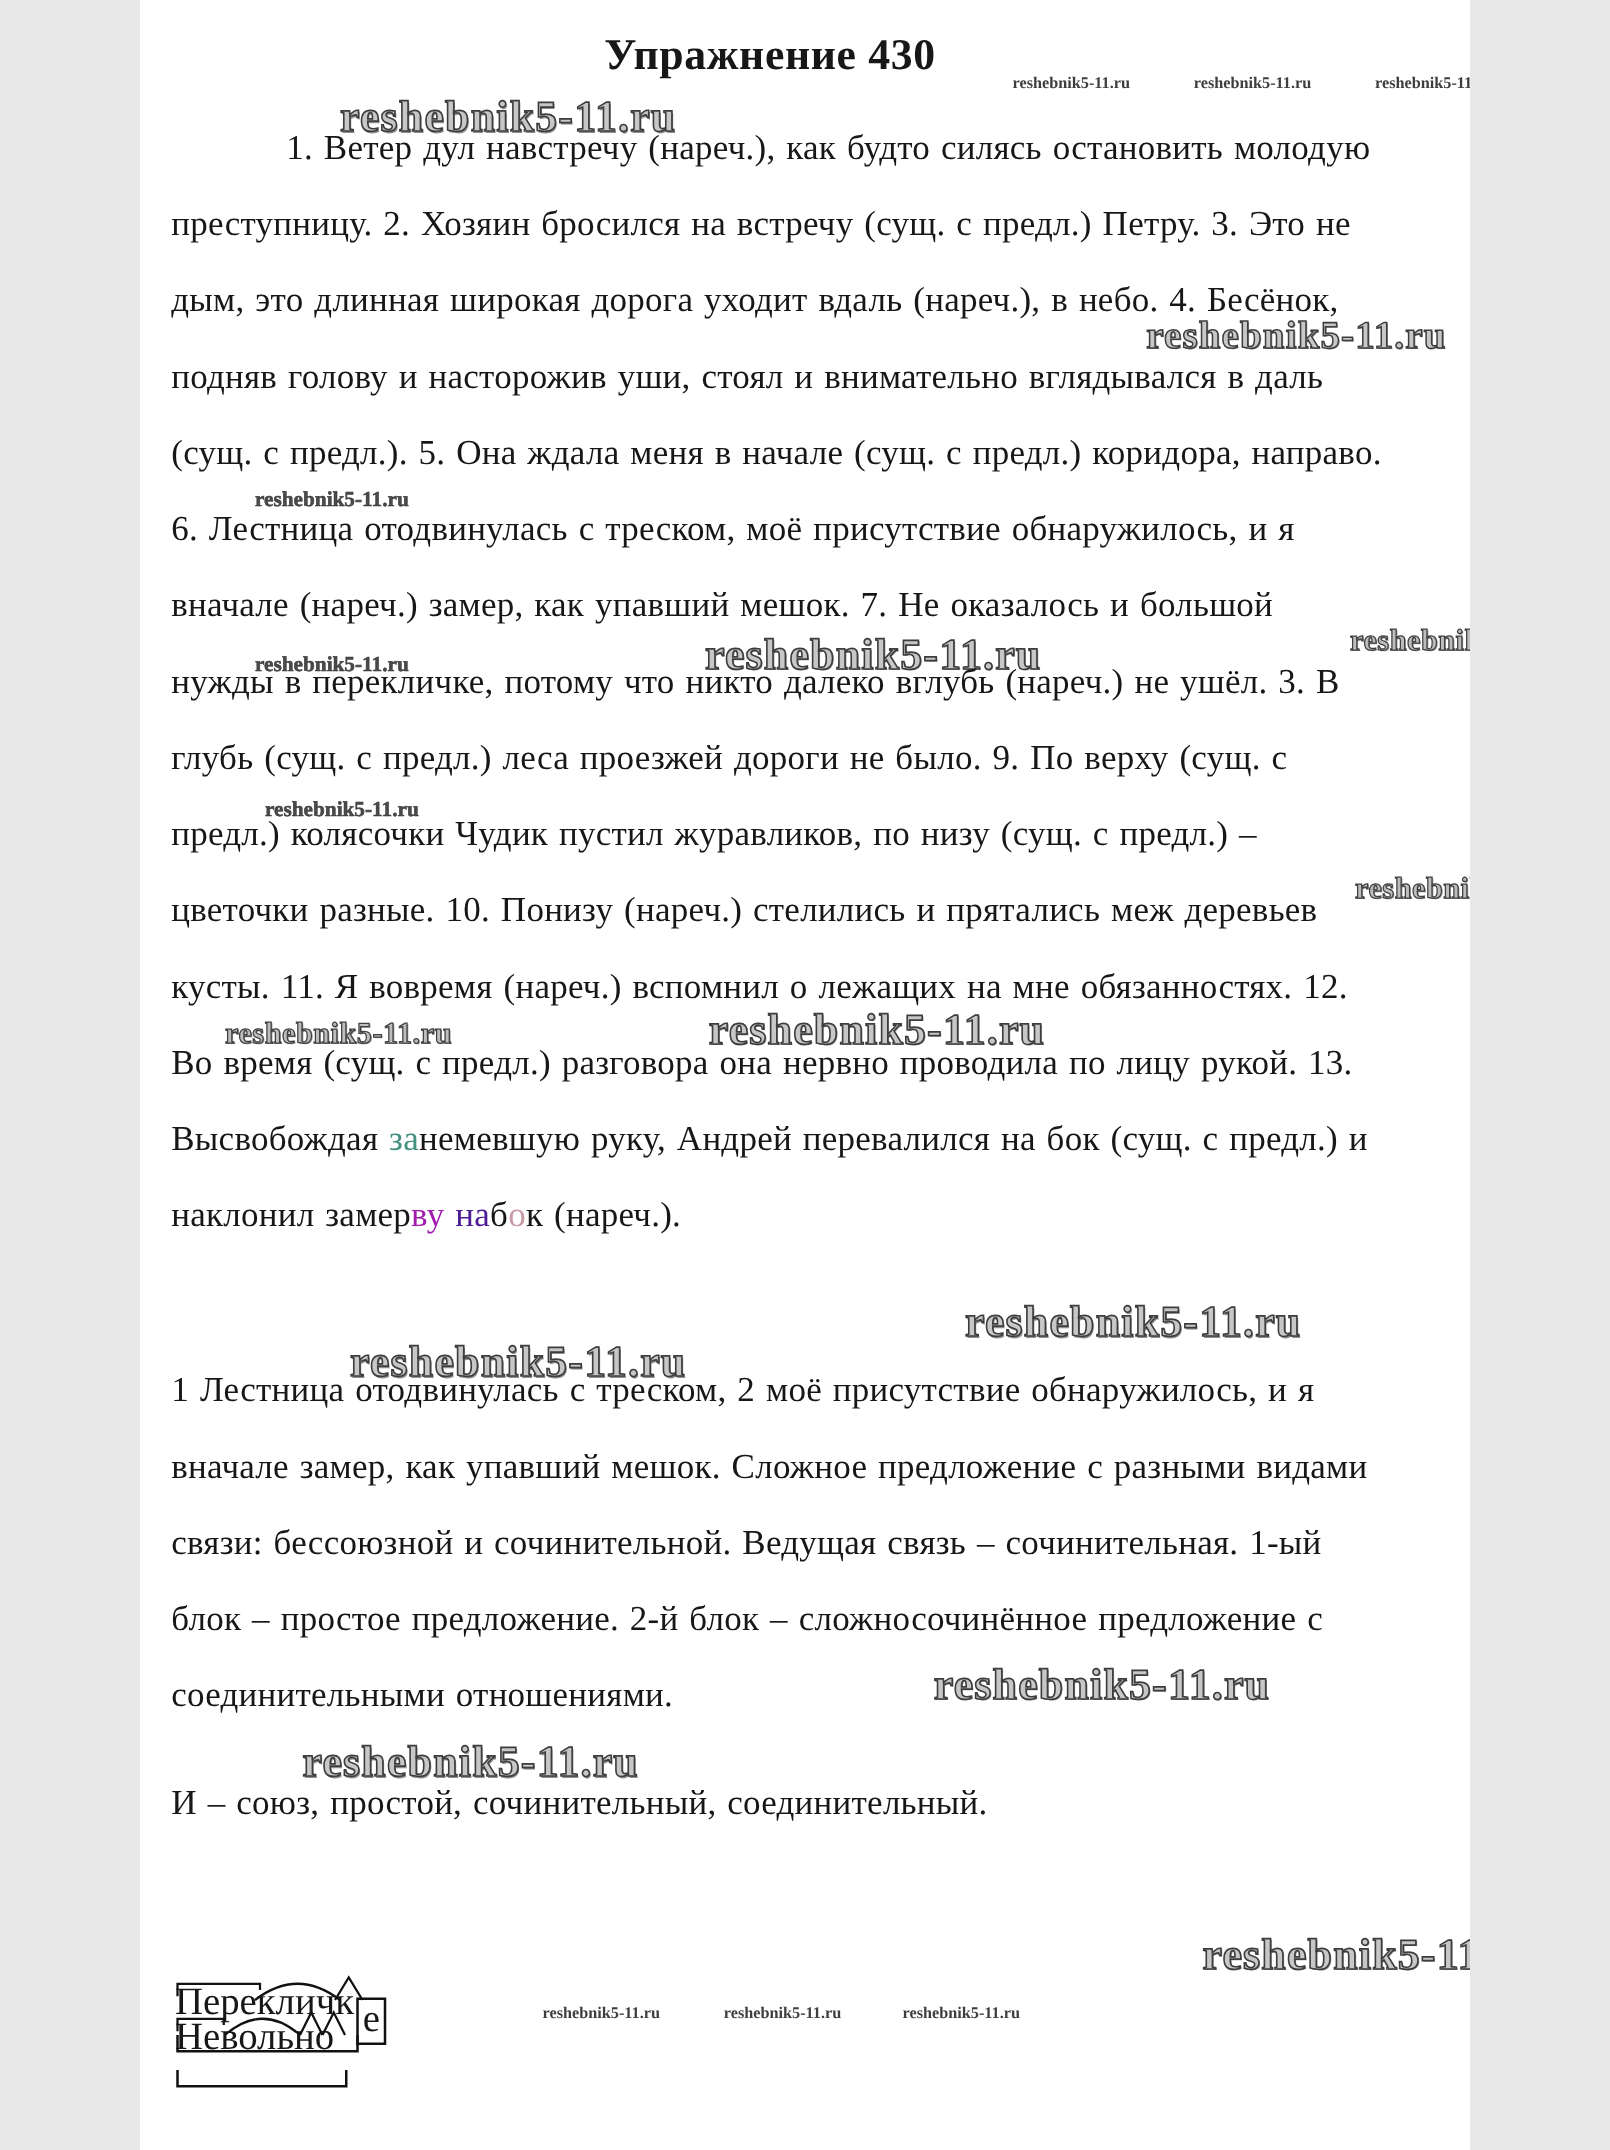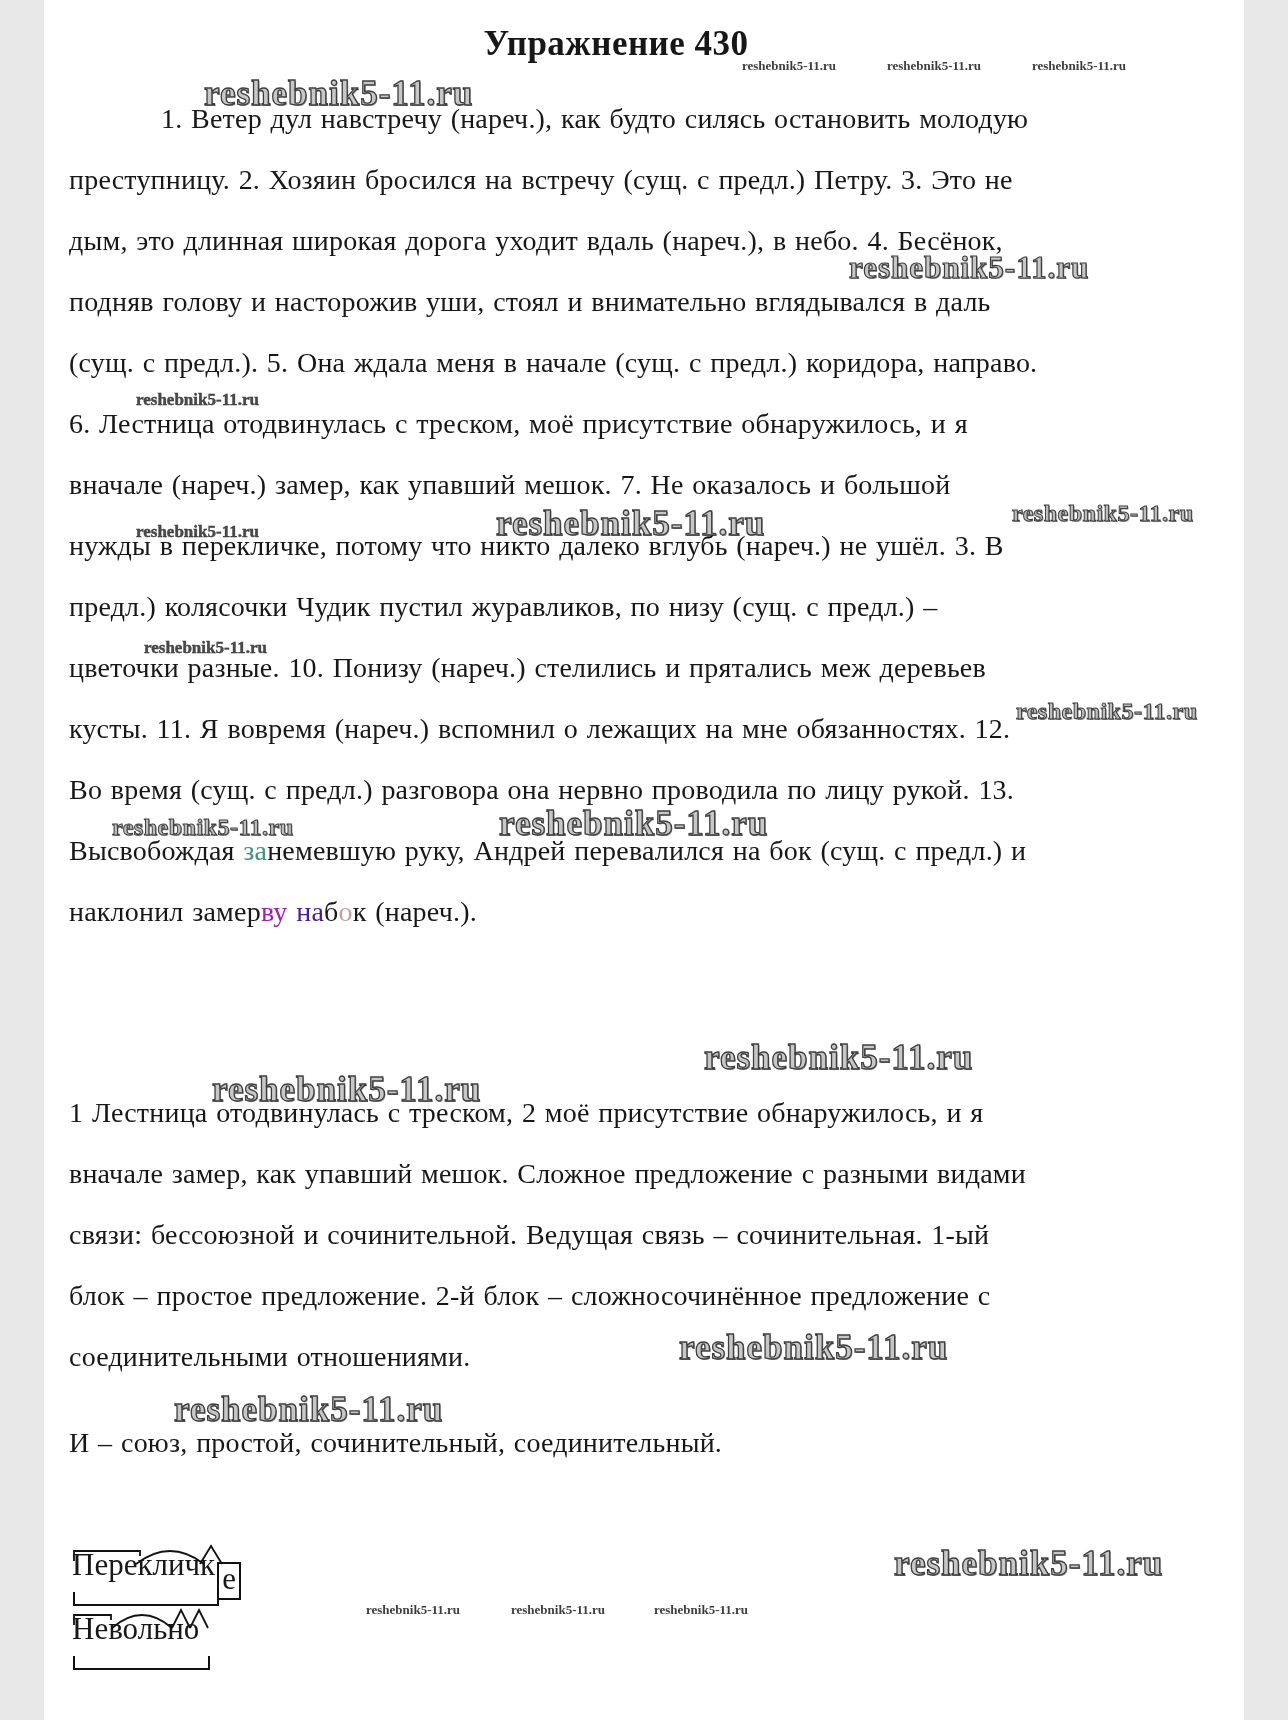--- a/index.html
+++ b/index.html
@@ -1,17 +1,17 @@
 <!DOCTYPE html>
 <html><head>
 <meta charset="utf-8">
 <style>
   html,body { margin:0; padding:0; background:#e8e8e8; }
   .page {
-    position:relative; width:1200px; height:1720px; margin:0 auto;
+    position:relative; width:1064px; height:1720px; margin:0 auto;
     background:#ffffff; overflow:hidden;
     font-family:"Liberation Serif","DejaVu Serif",serif;
     color:#171717;
   }
   
   .title {
     position:absolute; top:24px; left:0; right:0; text-align:center;
     transform:translateX(-28px);
     font-size:35px; font-weight:700; letter-spacing:0.5px; margin:0;
   }
@@ -34,21 +34,21 @@
   .wm-xl { font-size:35px; color:#c7c7c7; -webkit-text-stroke:1.3px #3d3d3d;
            text-shadow:1px 1px 0 #8f8f8f; letter-spacing:1px; }
   .wm-lg { font-size:31px; color:#c7c7c7; -webkit-text-stroke:1.2px #3d3d3d;
            text-shadow:1px 1px 0 #8f8f8f; letter-spacing:1px; }
   .wm-md { font-size:24px; color:#bdbdbd; -webkit-text-stroke:1px #3f3f3f;
            text-shadow:1px 1px 0 #949494; letter-spacing:0.5px; }
   .wm-sm { font-size:17px; color:#4a4a4a; -webkit-text-stroke:0.4px #333; }
   .wm-xs { font-size:13px; color:#3e3e3e; }
   
   .word-analysis { position:absolute; left:28px; }
-  #word1 { top:1540px; }
+  #word1 { top:1576px; }
   #word2 { top:1604px; }
   .word-analysis .word-text {
     position:relative; z-index:1; display:block; margin-top:8px;
     font-size:31px; line-height:34px; white-space:nowrap;
   }
   .word-analysis svg { position:absolute; top:0; left:0; overflow:visible;
     pointer-events:none; z-index:2; }
   .ending-box {
     display:inline-block; border:2px solid #111;
     padding:8px 3px 12px 3px; margin-left:2px;
@@ -90,20 +90,21 @@
 
   <div class="para" id="para1">
       <div class="tline indent"><span>1. Ветер дул навстречу (нареч.), как будто силясь остановить молодую</span></div>
       <div class="tline"><span>преступницу. 2. Хозяин бросился на встречу (сущ. с предл.) Петру. 3. Это не</span></div>
       <div class="tline"><span>дым, это длинная широкая дорога уходит вдаль (нареч.), в небо. 4. Бесёнок,</span></div>
       <div class="tline"><span>подняв голову и насторожив уши, стоял и внимательно вглядывался в даль</span></div>
       <div class="tline"><span>(сущ. с предл.). 5. Она ждала меня в начале (сущ. с предл.) коридора, направо.</span></div>
       <div class="tline"><span>6. Лестница отодвинулась с треском, моё присутствие обнаружилось, и я</span></div>
       <div class="tline"><span>вначале (нареч.) замер, как упавший мешок. 7. Не оказалось и большой</span></div>
       <div class="tline"><span>нужды в перекличке, потому что никто далеко вглубь (нареч.) не ушёл. 3. В</span></div>
+      <div class="tline"><span>глубь (сущ. с предл.) леса проезжей дороги не было. 9. По верху (сущ. с</span></div>
       <div class="tline"><span>предл.) колясочки Чудик пустил журавликов, по низу (сущ. с предл.) –</span></div>
       <div class="tline"><span>цветочки разные. 10. Понизу (нареч.) стелились и прятались меж деревьев</span></div>
       <div class="tline"><span>кусты. 11. Я вовремя (нареч.) вспомнил о лежащих на мне обязанностях. 12.</span></div>
       <div class="tline"><span>Во время (сущ. с предл.) разговора она нервно проводила по лицу рукой. 13.</span></div>
       <div class="tline"><span>Высвобождая </span><span style="color: rgb(68, 145, 127); margin-top: 21px;">за</span><span>немевшую руку, Андрей перевалился на бок (сущ. с предл.) и</span></div>
       <div class="tline"><span>наклонил замер</span><span style="color: #a21caf;">ву</span><span> </span><span style="color: #4c1d95;">на</span><span>б</span><span style="color: rgb(199, 154, 164);">о</span><span>к (нареч.).</span></div>
     </div>
 
   <div class="para" id="para2">
       <div class="tline"><span>1 Лестница отодвинулась с треском, 2 моё присутствие обнаружилось, и я</span></div>

